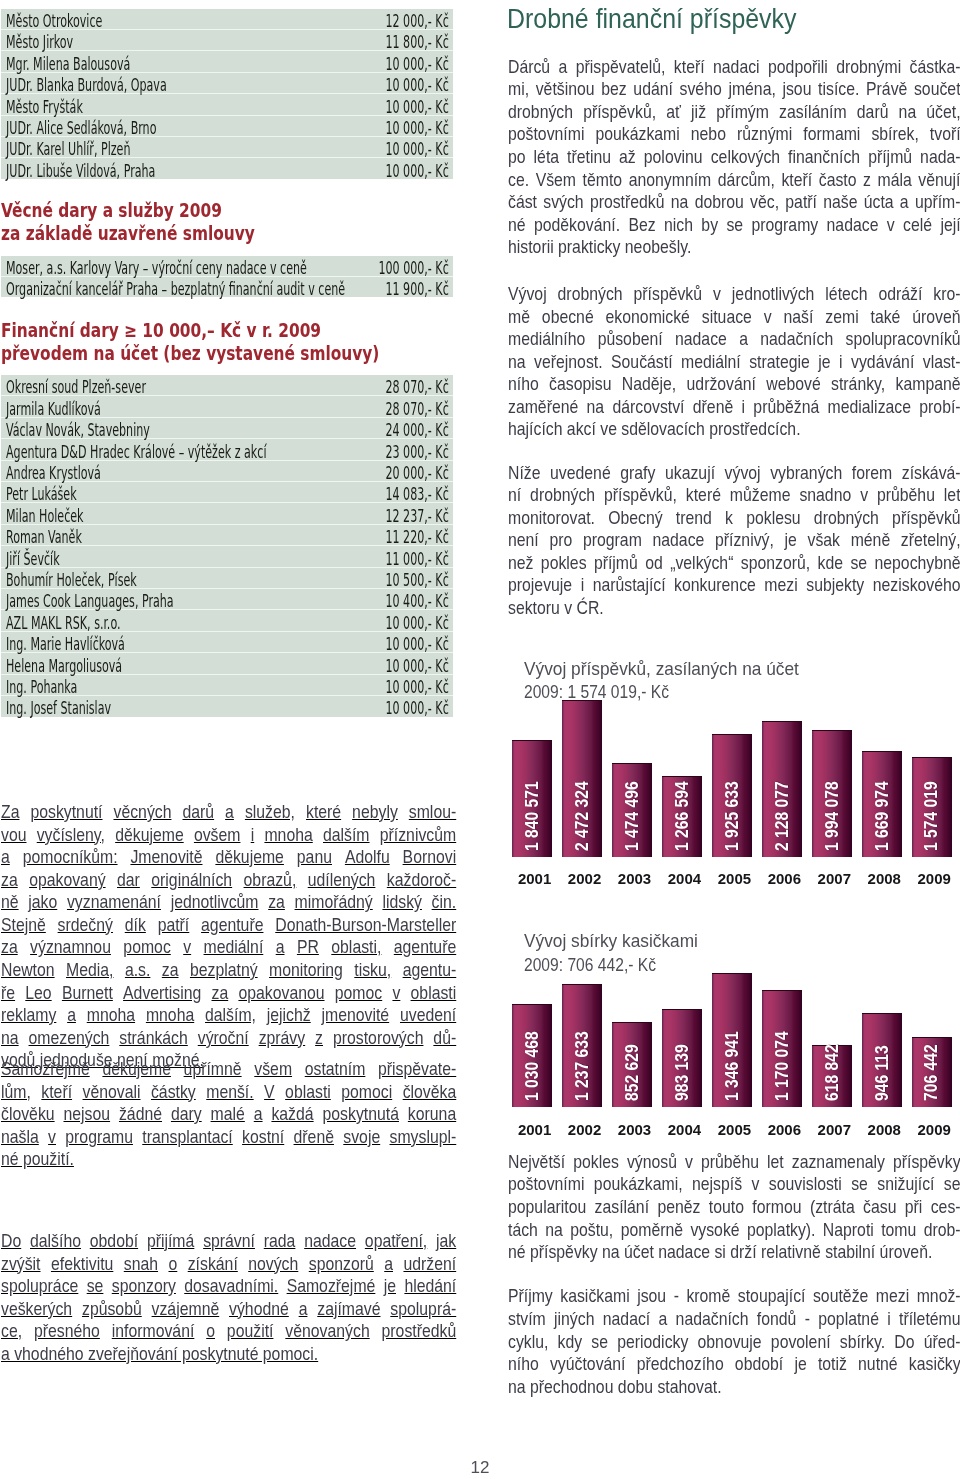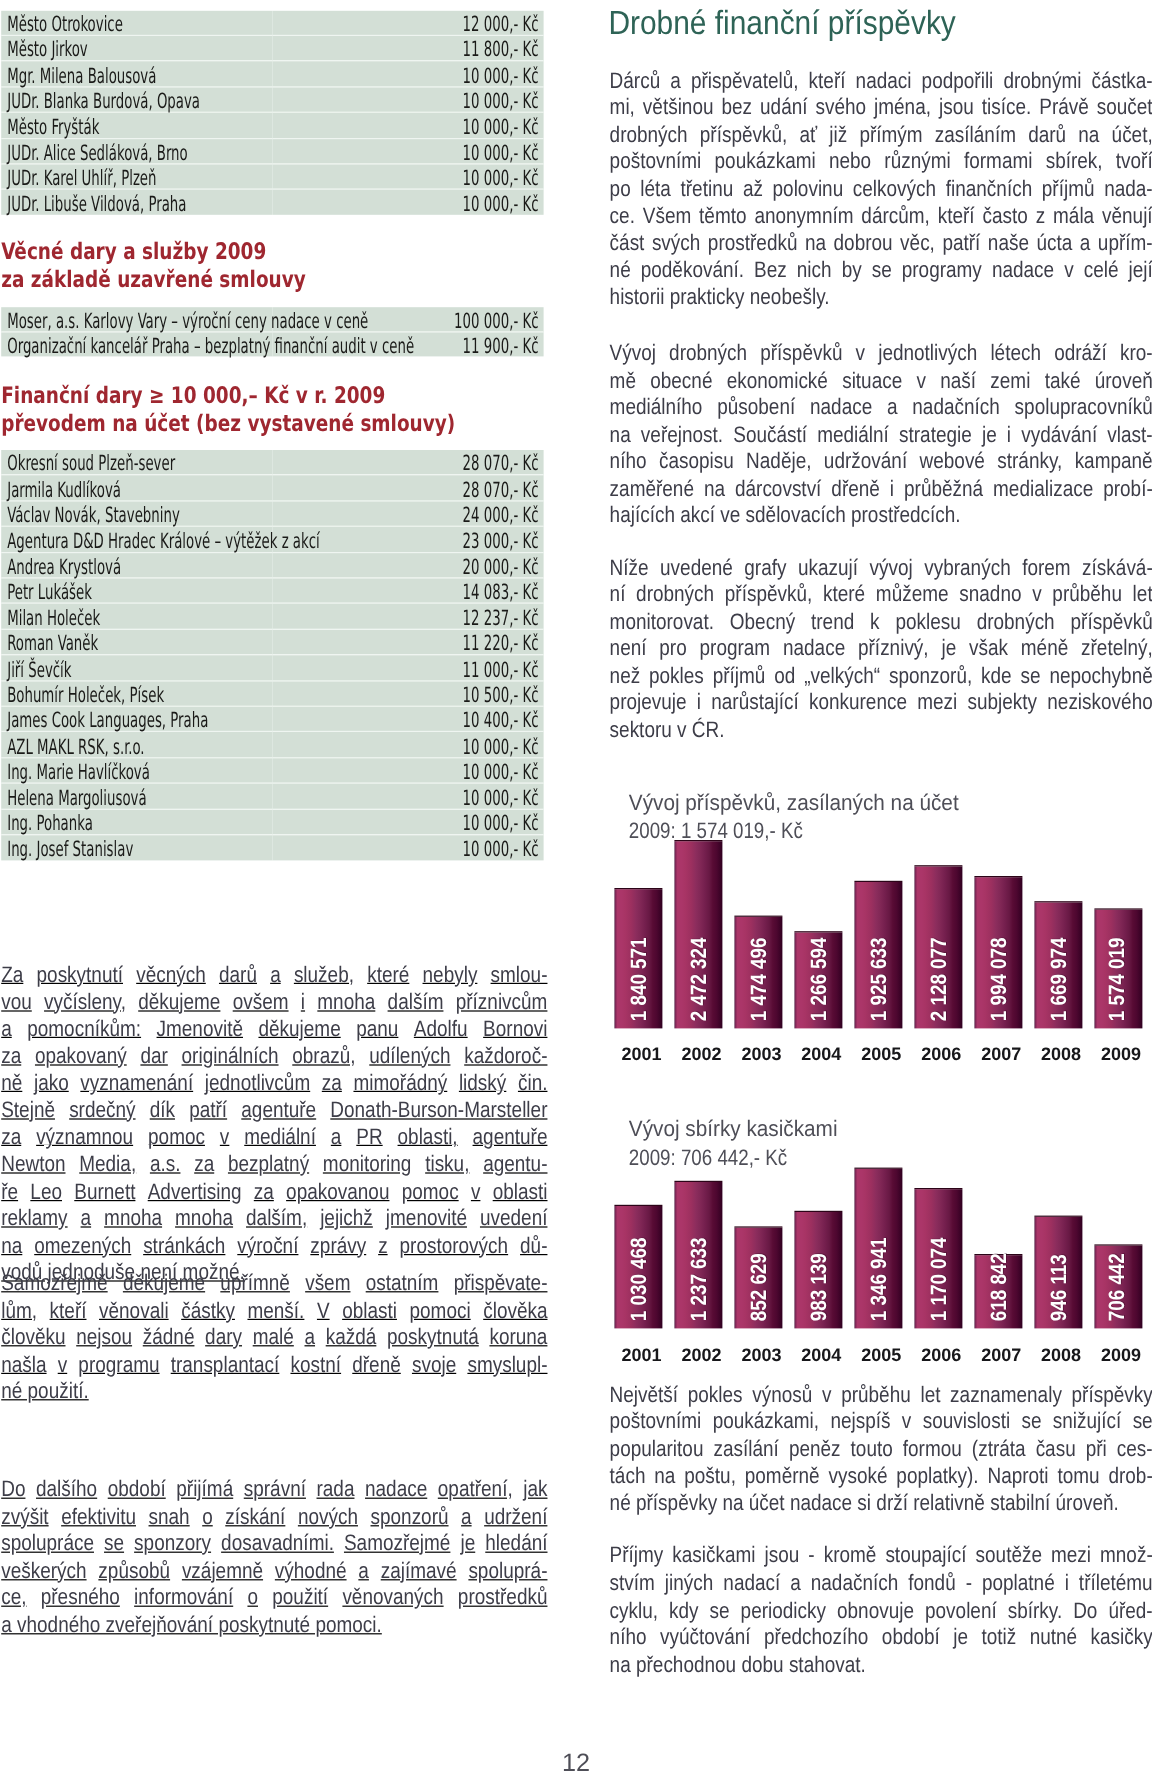--- a/index.html
+++ b/index.html
@@ -54,21 +54,21 @@
 .blab{position:absolute;width:0;height:0;overflow:visible;}
 .blab span{position:absolute;left:0;top:0;display:block;transform-origin:left top;
   transform:rotate(-90deg) scaleX(0.852);
   white-space:nowrap;font-family:"Liberation Sans",sans-serif;font-weight:bold;font-size:18.4px;color:#fff;
   line-height:1;letter-spacing:0;
   text-shadow:0.6px 0.8px 0.6px rgba(50,5,28,0.42);}
 .ylab{position:absolute;width:40px;text-align:right;font-family:"Liberation Sans",sans-serif;
   font-weight:bold;font-size:15px;color:#17171a;line-height:1;}
 
 .pageno{position:absolute;left:0;width:960px;text-align:center;font-family:"Liberation Sans",sans-serif;
-  font-size:21px;color:#4e4e57;line-height:1;}
+  font-size:17px;color:#4e4e57;line-height:1;}
 </style>
 </head>
 <body>
 
 <div class="page">
 
   <table class="dtable" id="tbl-donors" style="top:8.6px">
       <tbody>
         <tr>
           <td class="nm"><span class="cond">Město Otrokovice</span></td>

